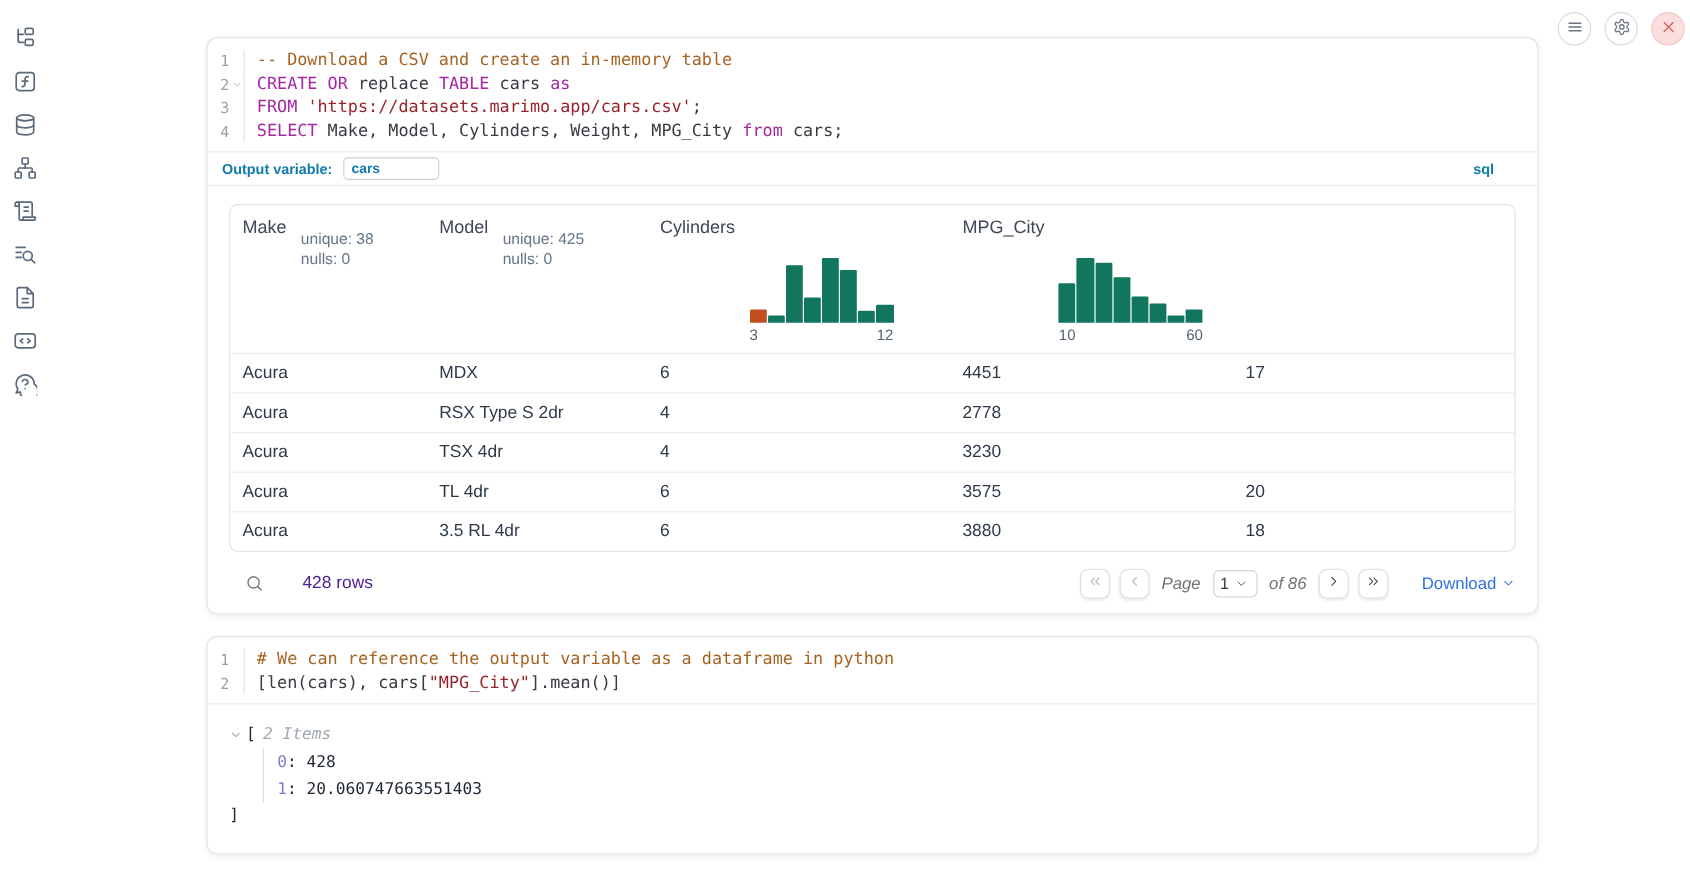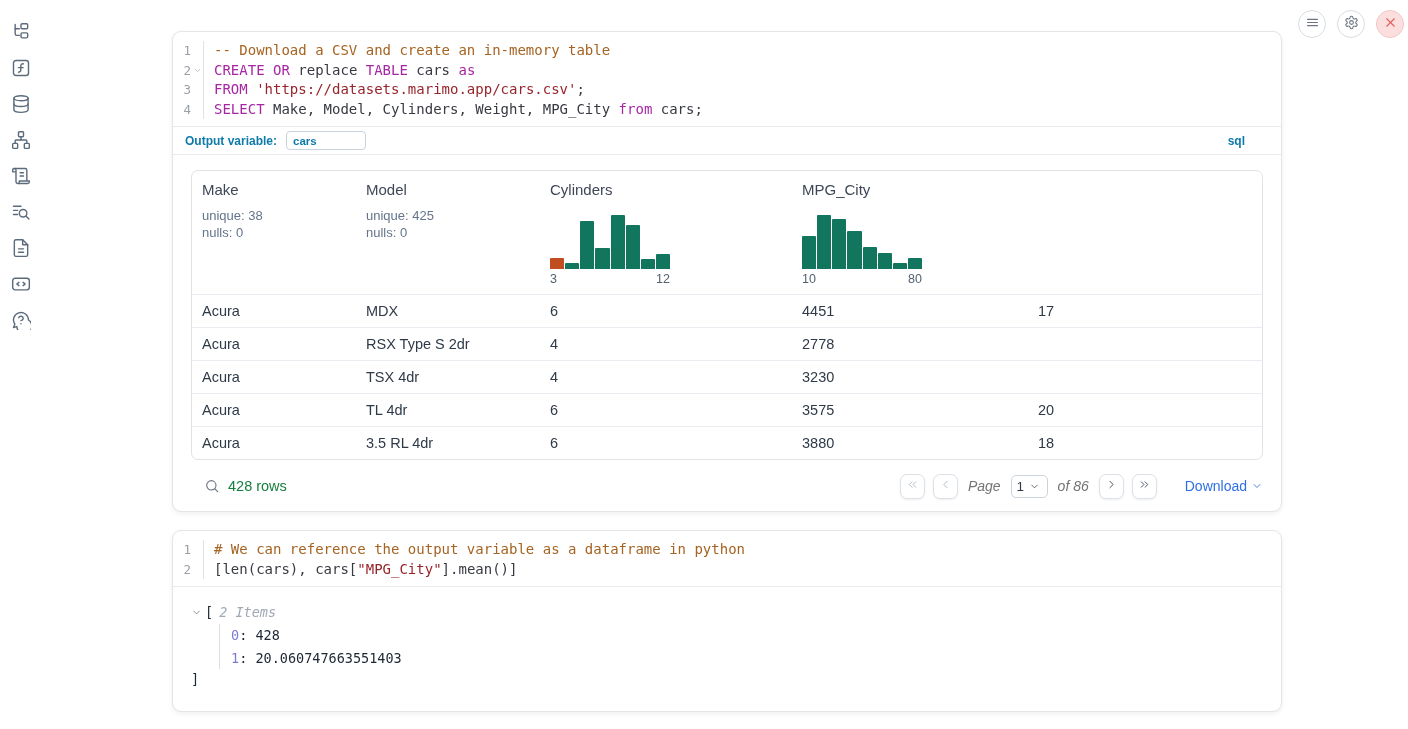--- a/index.html
+++ b/index.html
@@ -48,36 +48,36 @@
   .outvar-input { margin-left:9px; width:80px; height:19px; border:1px solid #c9d3dc;
     border-radius:4px; font-size:11.5px; font-weight:bold; color:#0e7bab; padding:0 6px;
     font-family:"Liberation Sans",sans-serif; outline:none; }
   .lang-badge { margin-left:auto; font-size:12px; font-weight:bold; color:#0e7bab; }
 
   
   .output-area { padding:15px 18px 0; }
   .data-table { border:1px solid #dfe3e8; border-radius:7px; overflow:hidden; height:290px; background:#fff; }
   .tgrid { display:grid; grid-template-columns:164px 184px 252px 236px 1fr; }
   .thead { height:123px; }
-  .hcell { padding:10px 10px 8px; display:flex; flex-direction:column; }
+  .hcell { padding:10px 10px 8px; display:flex; flex-direction:row;gap:12px; }
   .hlabel { font-size:15px; color:#3f4757; cursor:pointer; }
   .hstats { margin-top:10px; font-size:13px; color:#64748b; line-height:16.5px; }
   .hist { margin-top:auto; width:120px; }
   .hist-bars { display:flex; align-items:flex-end; gap:1px; height:54px; width:120px; }
   .hist-bars div { flex:1; border-radius:1px 1px 0 0; }
   .hist-axis { display:flex; justify-content:space-between; width:120px;
     font-size:12.5px; color:#52606f; margin-top:3px; }
   .trow { height:33px; border-top:1px solid #e9edf1; }
   .tcell { padding:0 10px; display:flex; align-items:center; font-size:14.5px; color:#2f3a48; }
 
   
   .tfooter { height:52px; display:flex; align-items:center; padding:0 18px; }
   .tfooter .search { margin-left:13px; color:#6b7480; cursor:pointer; display:flex; }
   .tfooter .search svg { width:16px; height:16px; }
-  .rowcount { margin-left:8px; font-size:14.5px; color:#15803d; }
+  .rowcount { margin-left:32px; font-size:14.5px; color:#4c1d95; }
   .pager { margin-left:auto; display:flex; align-items:center; gap:8px; }
   .pbtn { width:25px; height:25px; border:1px solid #dde2e8; border-radius:7px; background:#fff;
     display:flex; align-items:center; justify-content:center; color:#3f4a58;
     box-shadow:0 1px 2px rgba(30,40,60,.08); cursor:pointer; }
   .pbtn svg { width:13px; height:13px; }
   .pbtn.disabled { color:#aab3bf; }
   .page-label, .of-label { font-size:14px; color:#737373; margin:0 2px;font-style:italic; }
   .page-select { min-width:37px; height:23px; border:1px solid #ccd4db; border-radius:5px;
     display:flex; align-items:center; padding:0 5px; gap:5px; font-size:13.5px; color:#313b49; cursor:pointer; }
   .page-select svg { width:11px; height:11px; color:#3f4a58; }
@@ -282,21 +282,21 @@
                 <div style="height:54px;background:#11765d"></div>
                 <div style="height:50px;background:#11765d"></div>
                 <div style="height:38px;background:#11765d"></div>
                 <div style="height:22px;background:#11765d"></div>
                 <div style="height:16px;background:#11765d"></div>
                 <div style="height:6px;background:#11765d"></div>
                 <div style="height:11px;background:#11765d"></div>
               </div>
                <div class="hist-axis">
                  <span>10</span>
-                <span>80</span>
+                <span>60</span>
                </div>
             </div>
           </div>
         </div>
       <div id="tbody">
           <div class="tgrid trow">
             <div class="tcell">Acura</div>
             <div class="tcell">MDX</div>
             <div class="tcell">6</div>
             <div class="tcell">4451</div>

